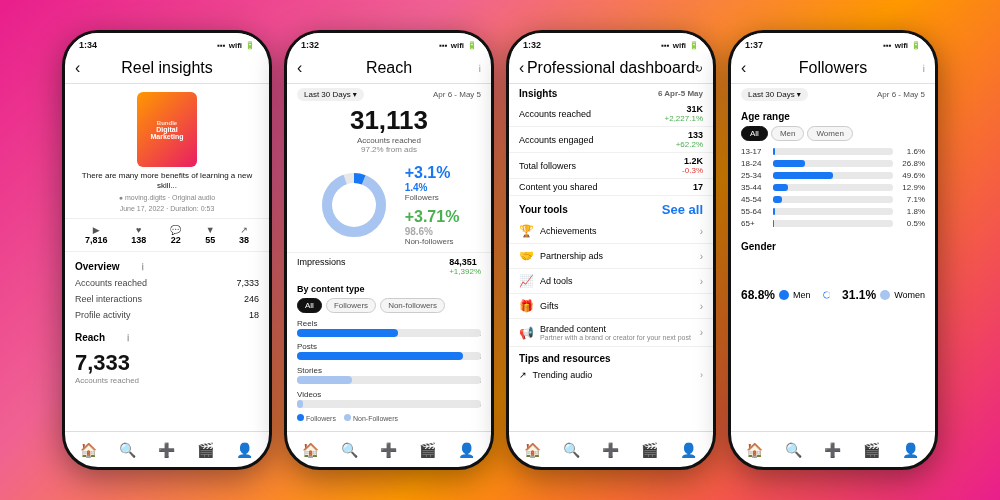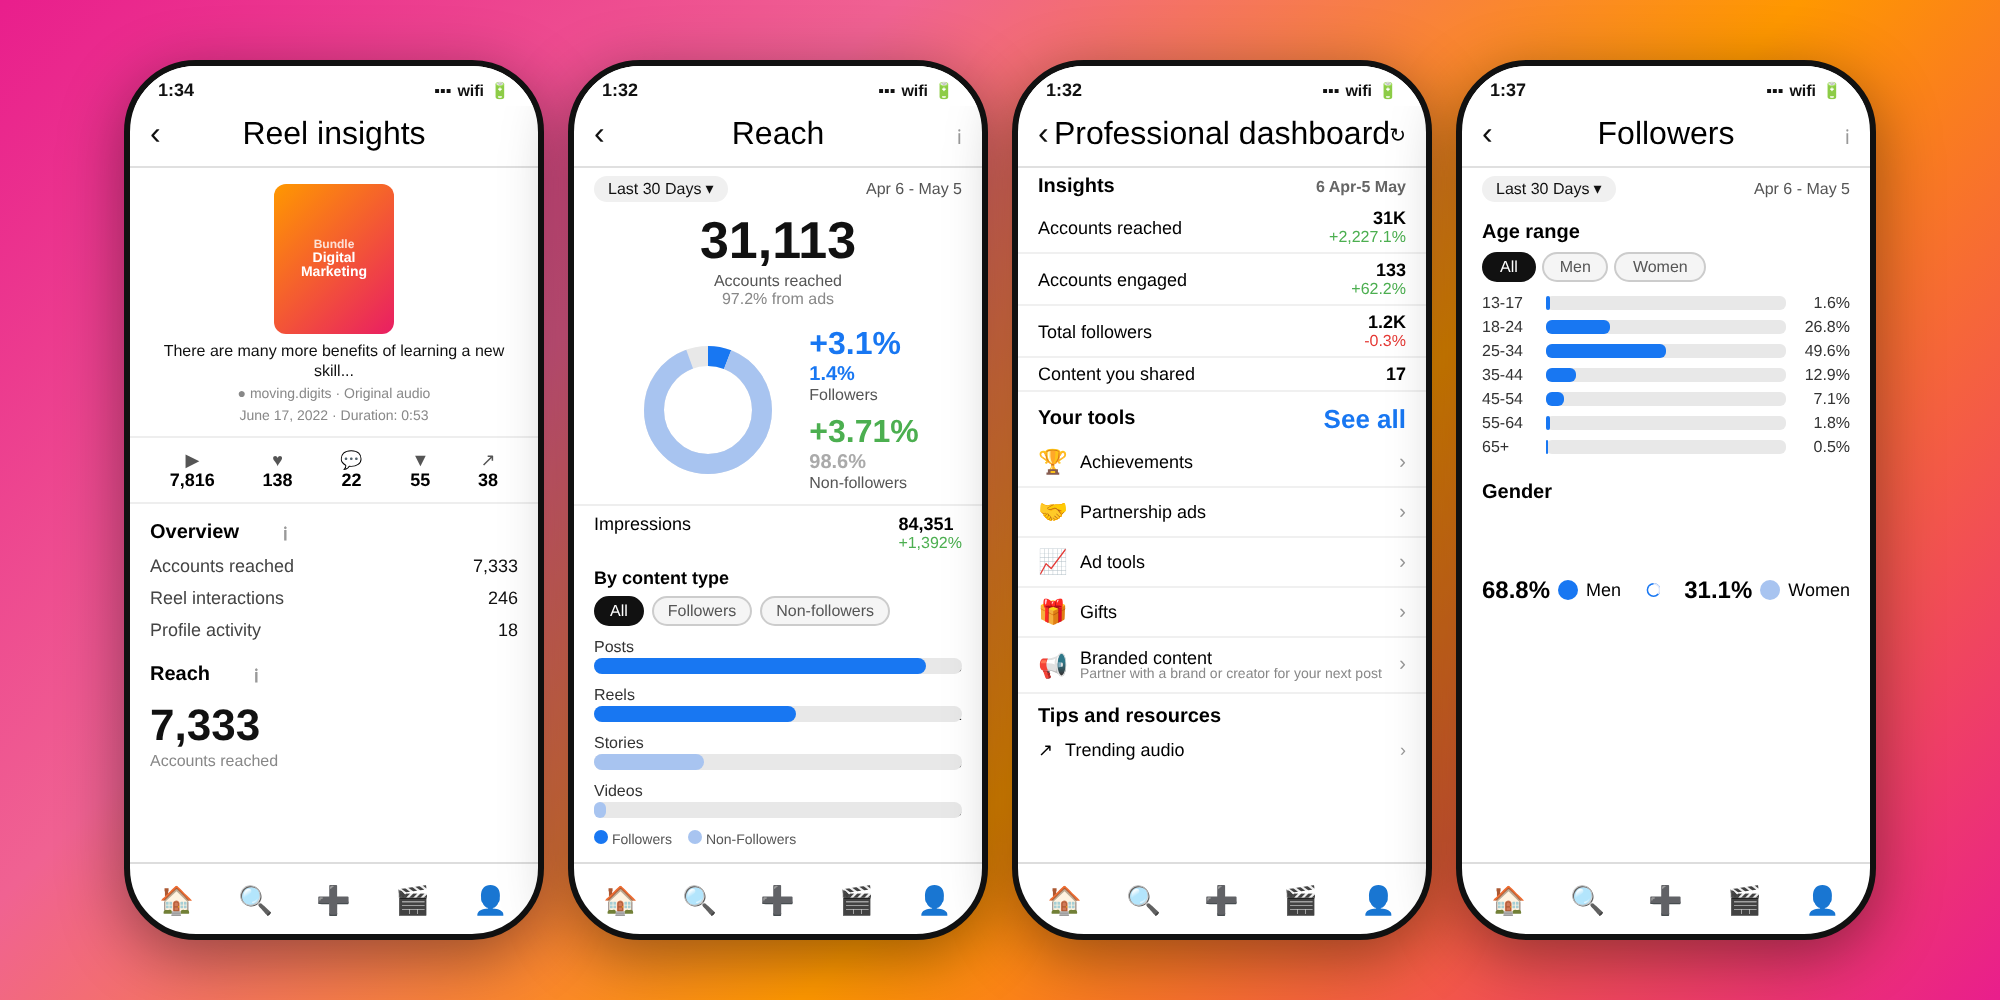--- a/index.html
+++ b/index.html
@@ -419,33 +419,33 @@
         <div class="metric-change">+1,392%</div>
       </div>
     </div>
     <div class="content-type-section">
       <div class="section-label">By content type</div>
       <div class="tab-group">
         <button class="tab-btn active">All</button>
         <button class="tab-btn">Followers</button>
         <button class="tab-btn">Non-followers</button>
       </div>
+      <div class="bar-row" style="margin-top:6px">
+        <div class="bar-label">Reels</div>
+        <div class="bar-track">
+          <div class="bar-fill" style="width:55%"></div>
+        </div>
+        <span class="bar-val">481</span>
+      </div>
       <div class="bar-row">
         <div class="bar-label">Posts</div>
         <div class="bar-track">
           <div class="bar-fill" style="width:90%"></div>
         </div>
         <span class="bar-val">868</span>
-      </div>
-      <div class="bar-row" style="margin-top:6px">
-        <div class="bar-label">Reels</div>
-        <div class="bar-track">
-          <div class="bar-fill" style="width:55%"></div>
-        </div>
-        <span class="bar-val">481</span>
       </div>
       <div class="bar-row" style="margin-top:6px">
         <div class="bar-label">Stories</div>
         <div class="bar-track">
           <div class="bar-fill bar-fill-light" style="width:30%"></div>
         </div>
         <span class="bar-val">253</span>
       </div>
       <div class="bar-row" style="margin-top:6px">
         <div class="bar-label">Videos</div>

